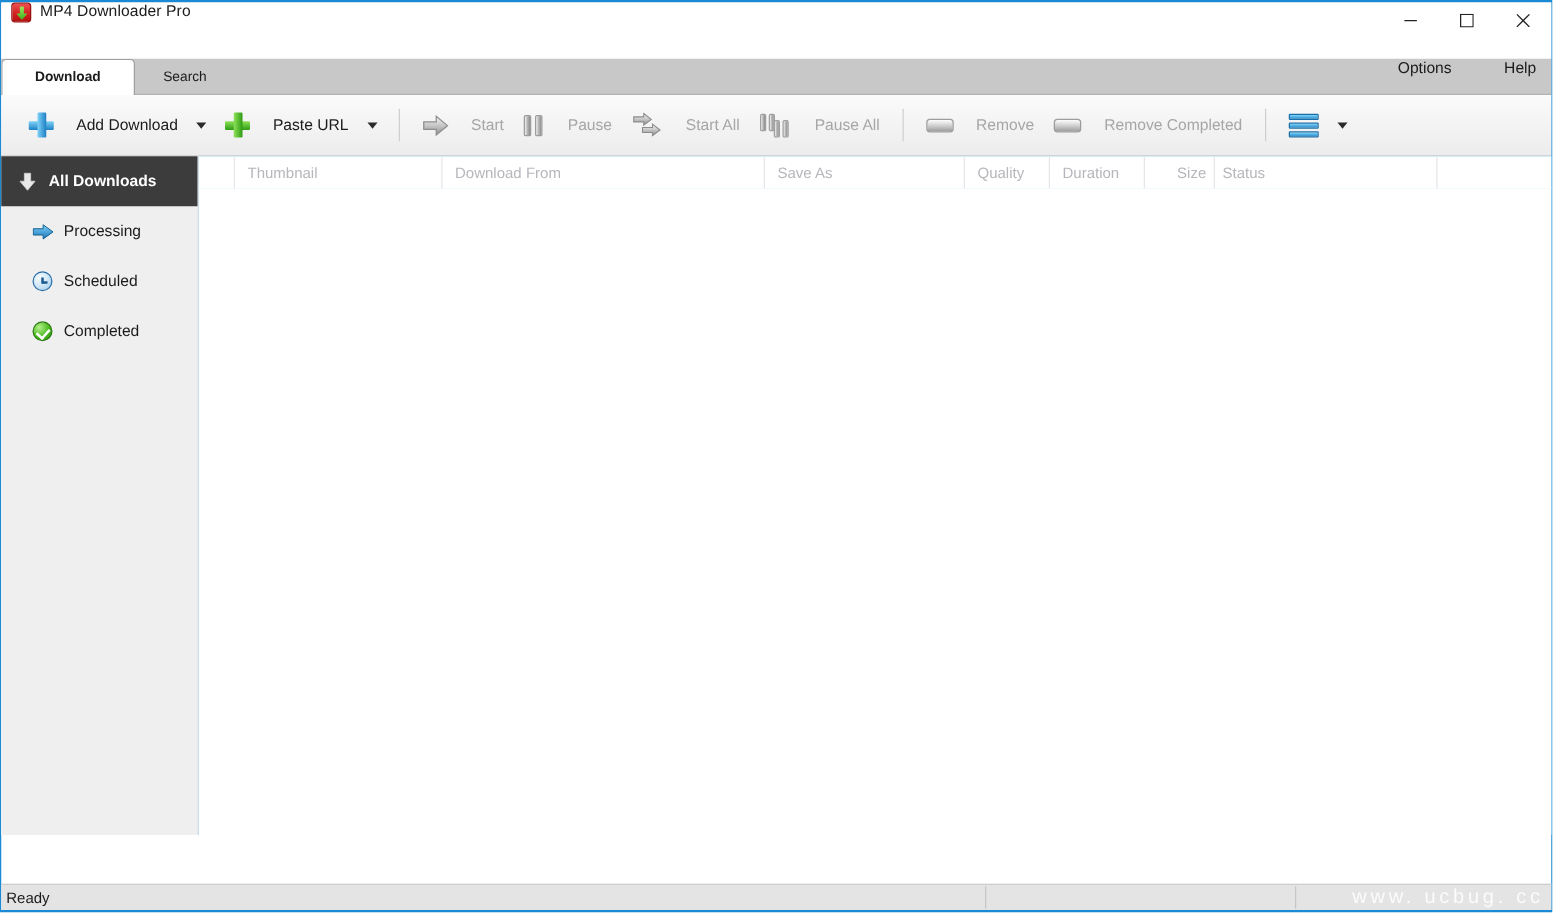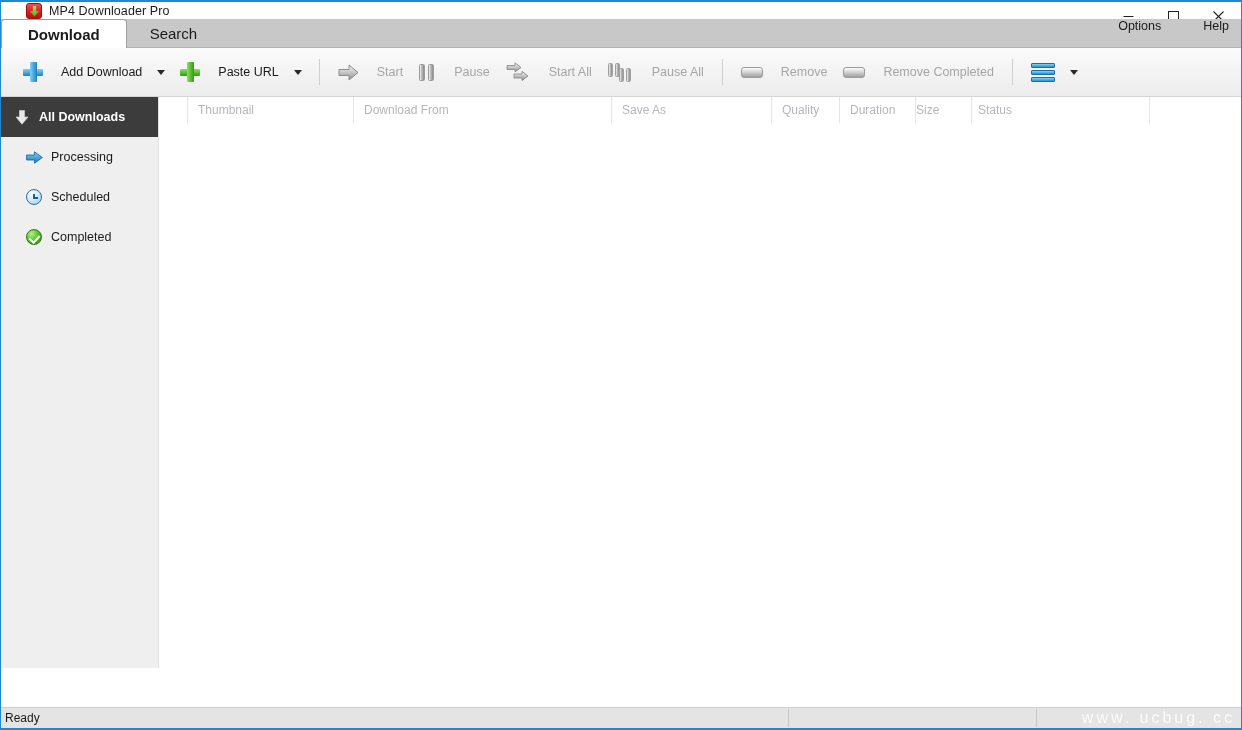--- a/index.html
+++ b/index.html
@@ -16,27 +16,25 @@
     border-left: 1px solid #1a8ad4;
     border-right: 1px solid #1a8ad4;
     border-bottom: 2px solid #1a8ad4;
     background: #ffffff;
     display: flex;
     flex-direction: column;
   }
 
   
   .titlebar {
-    height: 17px;
-    background: #ffffff;
-    display: flex;
-    align-items: center;
-    flex: 0 0 auto;
-    position: relative;
-    margin-left: 17px;
+    height: 45px;
+    background: #ffffff;
+    display: flex;
+    flex: 0 0 auto;
+    position: relative;
   }
   .title-icon {
     width: 16px; height: 16px;
     margin-left: 8px; margin-right: 7px;
     border-radius: 3px;
     background: linear-gradient(to bottom, #f05050 0%, #d62020 55%, #b51212 100%);
     border: 1px solid #9a0f0f;
     position: relative;
     flex: 0 0 auto;
   }
@@ -74,21 +72,21 @@
     border-bottom: 1px solid #b2b2b2;
     display: flex;
     align-items: flex-end;
     position: relative;
     flex: 0 0 auto;
   }
   .tab {
     height: 28px;
     padding: 0 22px;
     display: flex; align-items: center;
-    font-size: 15px;
+    font-size: 11px;
     color: #1b1b1b;
     background: transparent;
     border: 1px solid transparent;
     border-bottom: none;
   }
   .tab.active {
     background: #ffffff;
     border-color: #a0a0a0;
     border-top-left-radius: 4px;
     border-top-right-radius: 4px;
@@ -282,21 +280,21 @@
     height: 26px;
     display: flex;
     align-items: center;
     position: relative;
     padding-left: 10px;
     border-left: 1px solid #e6e6ea;
     flex: 0 0 auto;
     white-space: nowrap;
   }
   .col.first { border-left: none; padding-left: 10px; }
-  .col.rt { padding-right: 6px; padding-left: 0; }
+  .col.rt { justify-content: flex-end; padding-right: 6px; padding-left: 17px; }
   .list-area {
     flex: 1 1 auto;
     background: #ffffff;
     position: relative;
   }
 
   
   .statusbar {
     height: 21px;
     background: #e4e4e4;

